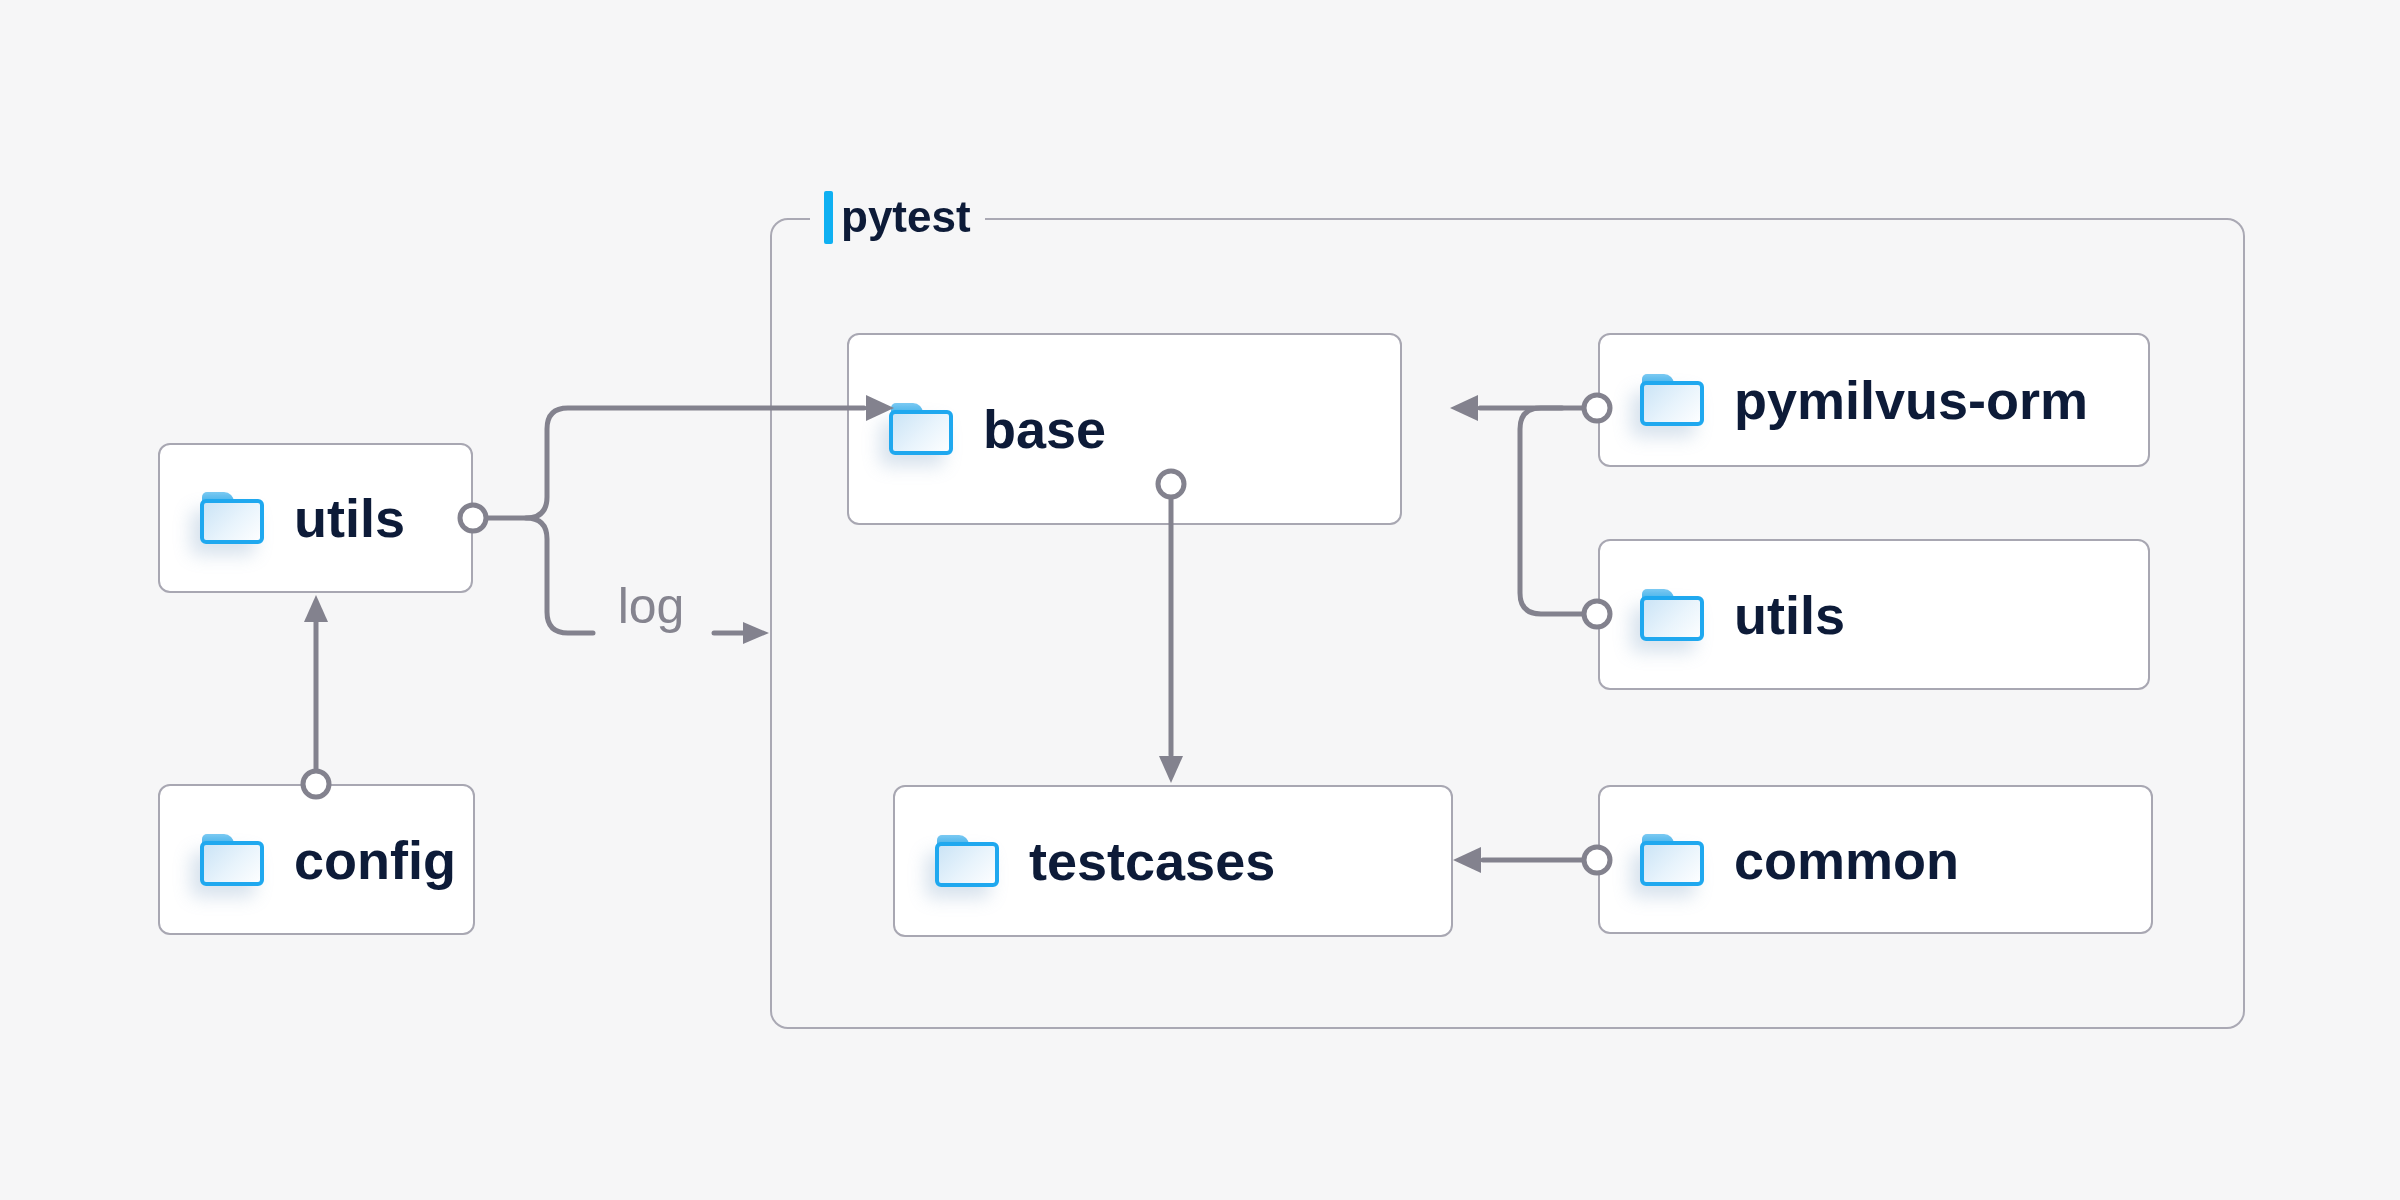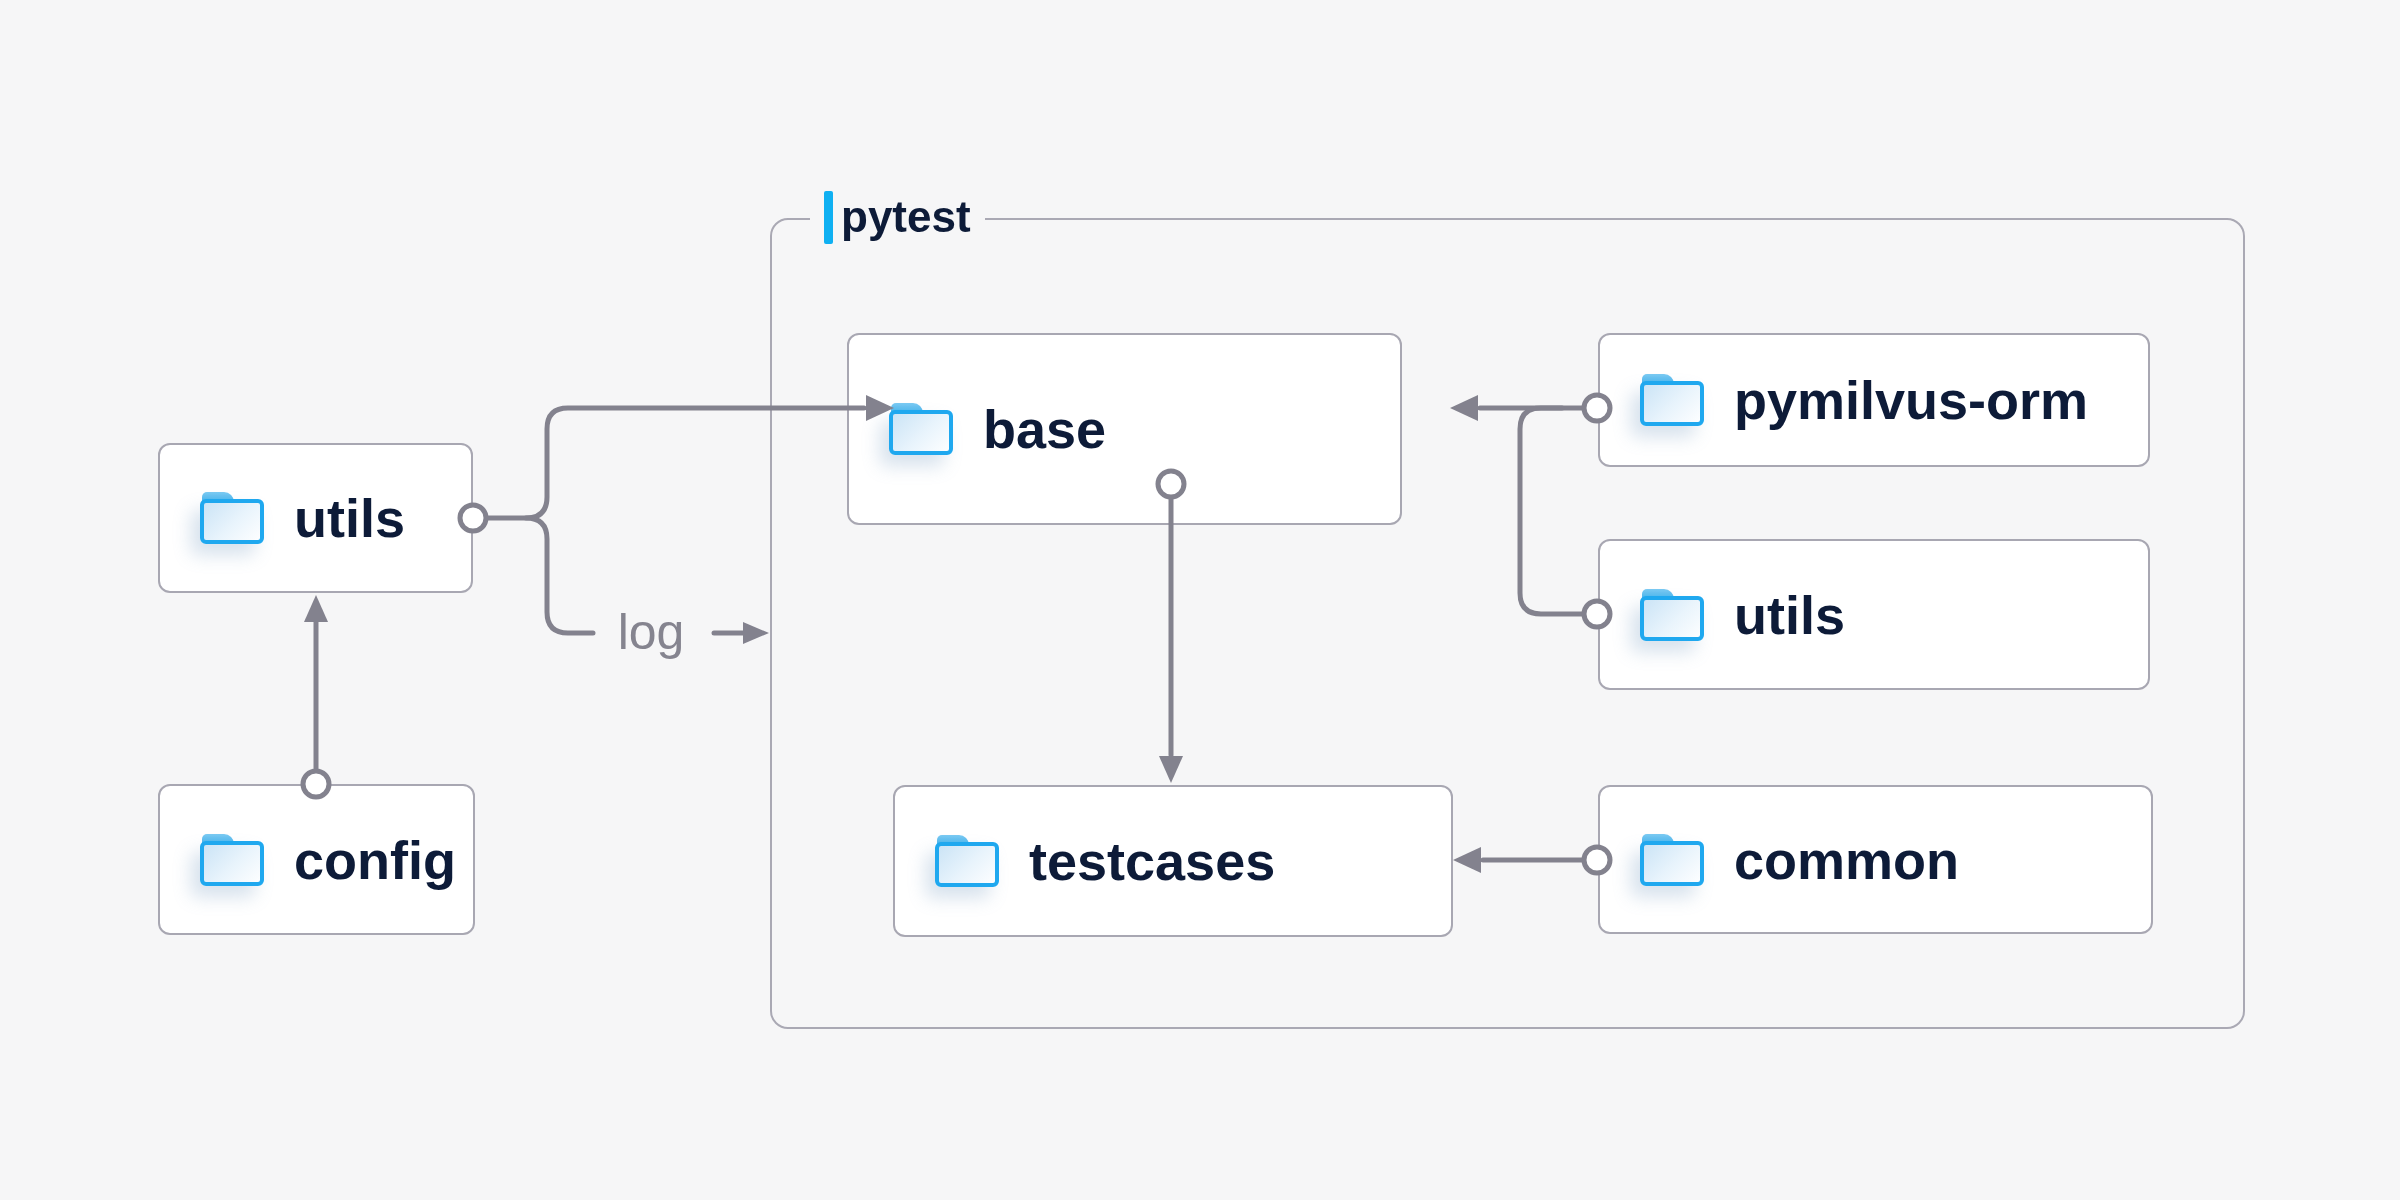--- a/index.html
+++ b/index.html
@@ -116,21 +116,21 @@
   }
   .arrowhead{fill:var(--connector);stroke:none;}
   .port{
     fill:var(--node-fill);
     stroke:var(--connector);
     stroke-width:5;
   }
   
   .edge-label{
     position:absolute;
-    left:596px;top:604px;width:110px;height:56px;
+    left:596px;top:578px;width:110px;height:56px;
     display:flex;align-items:center;justify-content:center;
     font-size:50px;
     font-weight:500;
     color:var(--edge-label-text);
     line-height:1;
     z-index:6;
     background:var(--background);
   }
 </style>
 </head>

